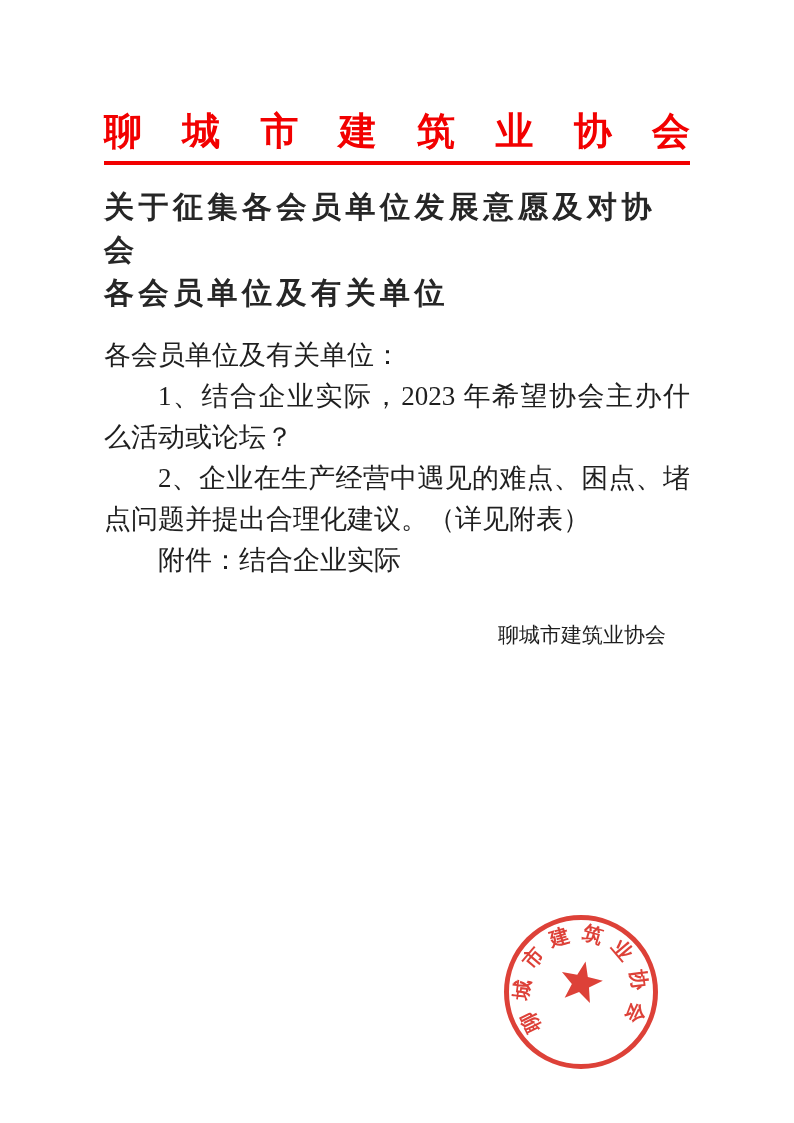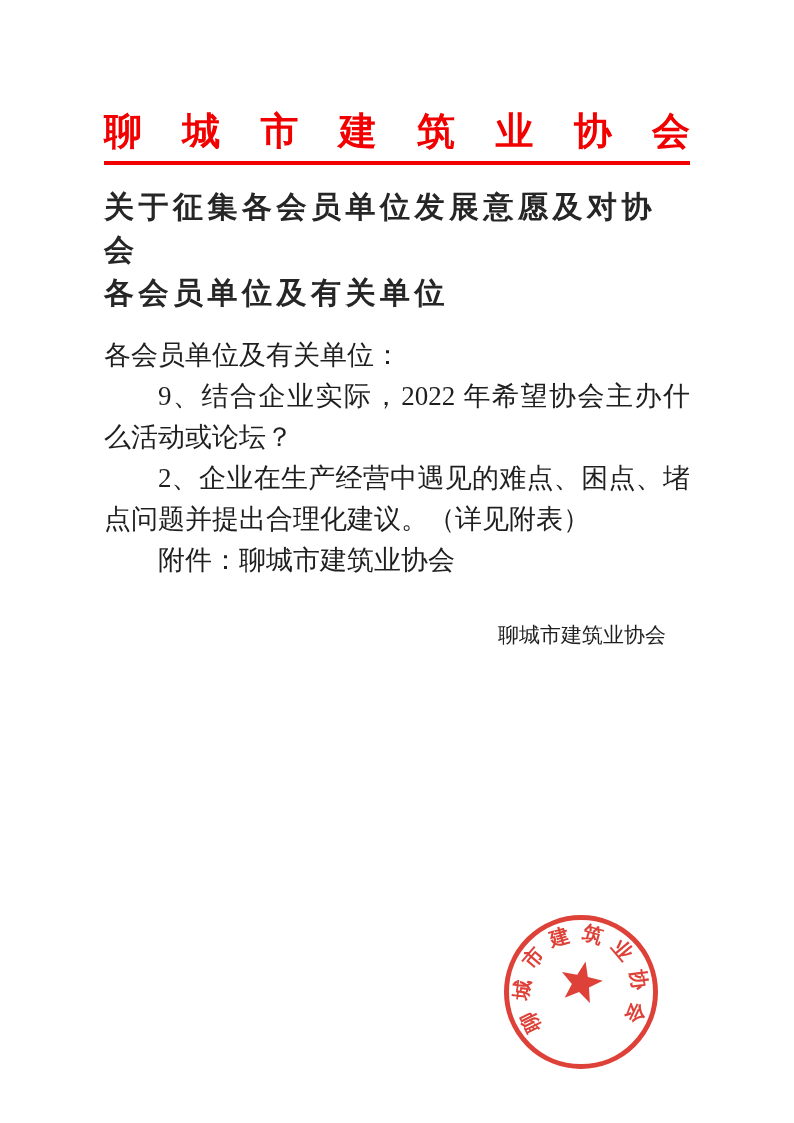--- a/index.html
+++ b/index.html
@@ -82,23 +82,23 @@
     <div class="red-rule"></div>
   </header>
 
   <h2 class="doc-title">
     <span>关于征集各会员单位发展意愿及对协会</span><br>
     <span>各会员单位及有关单位</span>
   </h2>
 
   <div class="body-text">
     <p class="no-indent">各会员单位及有关单位：</p>
-    <p>9、结合企业实际，2022 年希望协会主办什么活动或论坛？</p>
+    <p>1、结合企业实际，2023 年希望协会主办什么活动或论坛？</p>
     <p>2、企业在生产经营中遇见的难点、困点、堵点问题并提出合理化建议。（详见附表）</p>
-    <p>附件：聊城市建筑业协会</p>
+    <p>附件：结合企业实际</p>
   </div>
 
   <div class="signature-block">
     <div>聊城市建筑业协会</div>
   </div>
 
   <svg class="seal" viewBox="0 0 164 164" xmlns="http://www.w3.org/2000/svg">
     <defs>
       <path id="seal-arc" d="M 45.2 118.8 A 52 52 0 1 1 118.8 118.8" fill="none"></path>
     </defs>

